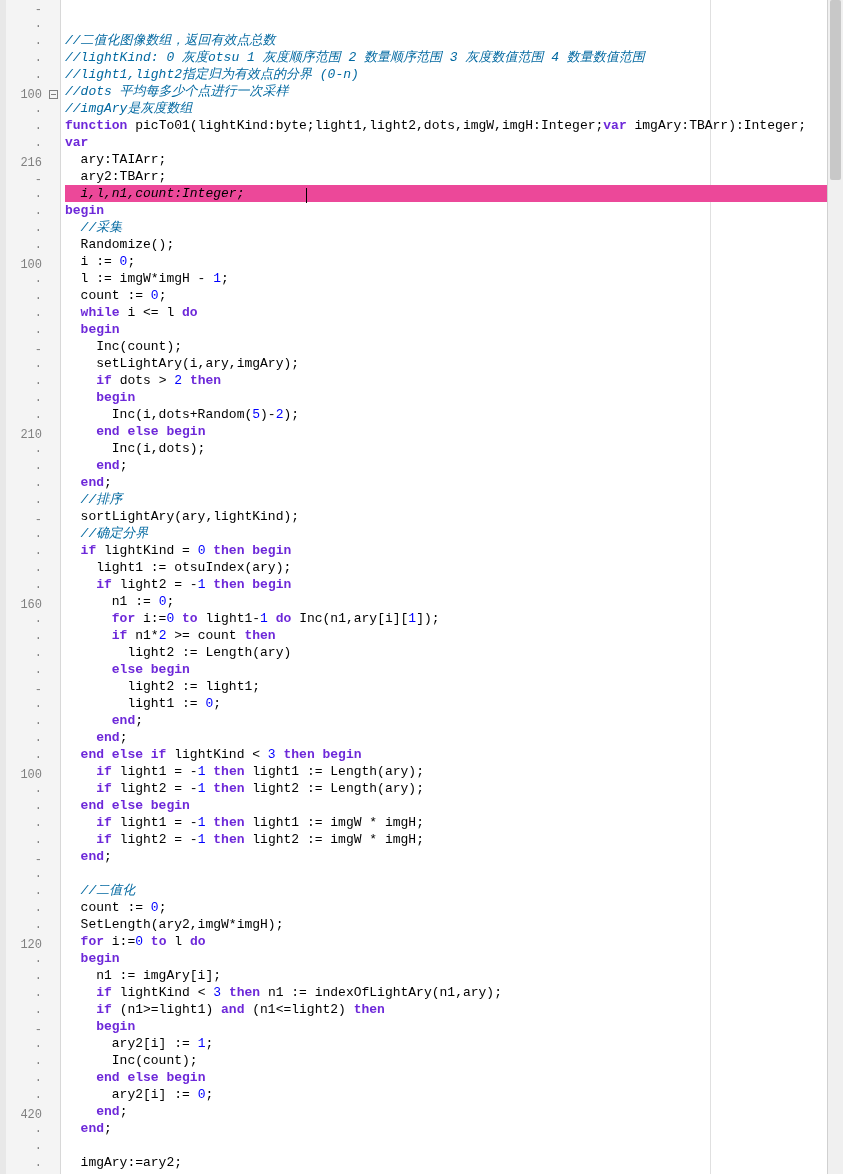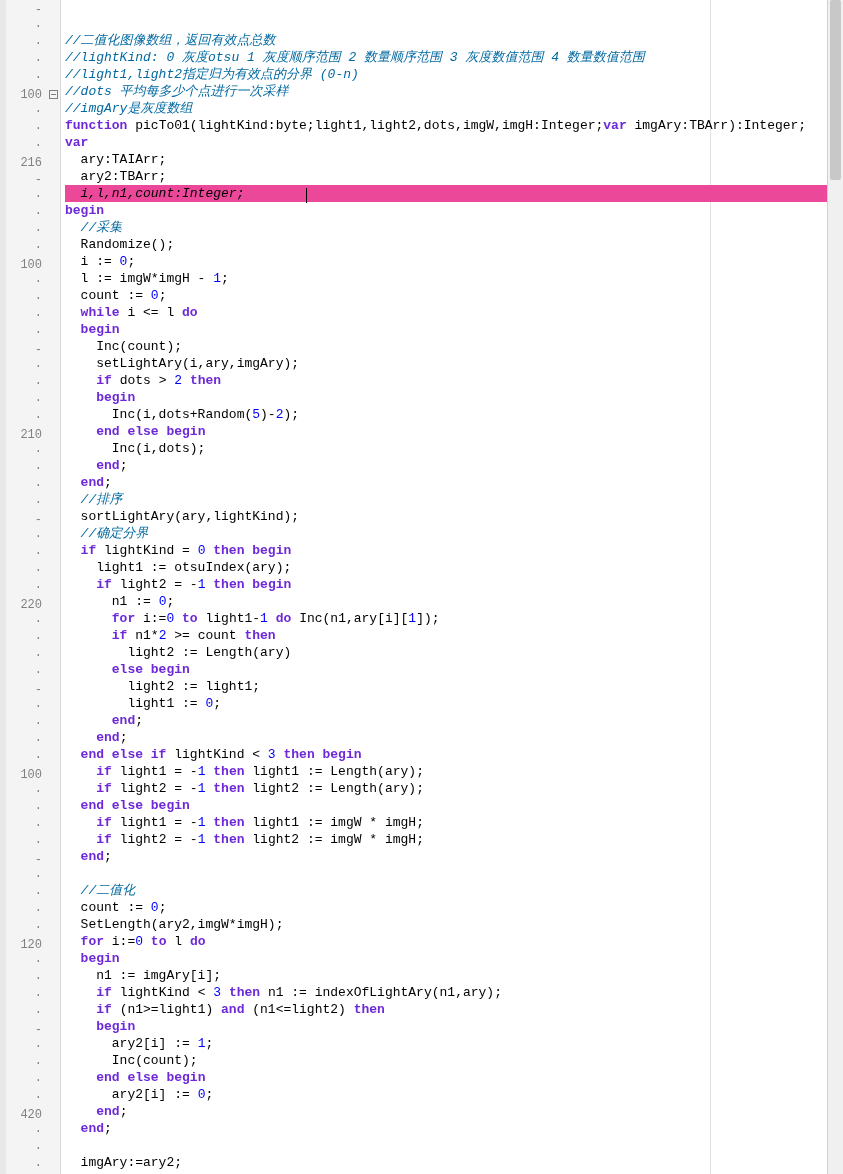--- a/index.html
+++ b/index.html
@@ -136,21 +136,21 @@
       <div>210</div>
       <div>·</div>
       <div>·</div>
       <div>·</div>
       <div>·</div>
       <div>-</div>
       <div>·</div>
       <div>·</div>
       <div>·</div>
       <div>·</div>
-      <div>220</div>
+      <div>160</div>
       <div>·</div>
       <div>·</div>
       <div>·</div>
       <div>·</div>
       <div>-</div>
       <div>·</div>
       <div>·</div>
       <div>·</div>
       <div>·</div>
       <div>100</div>

